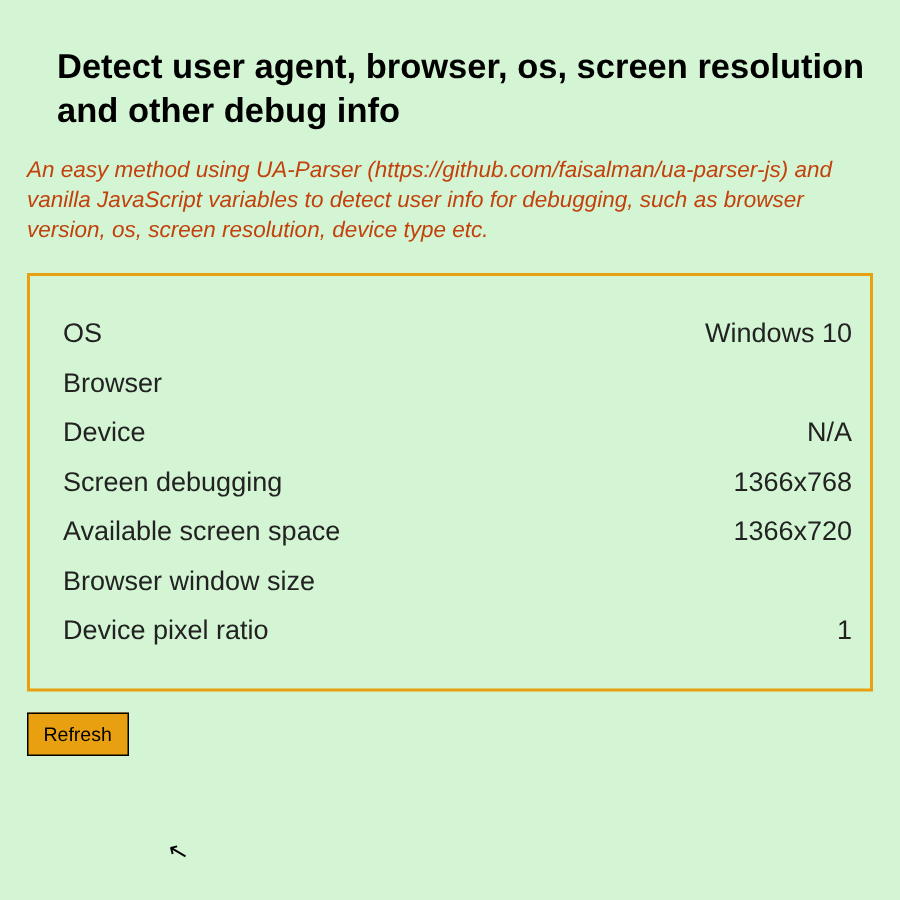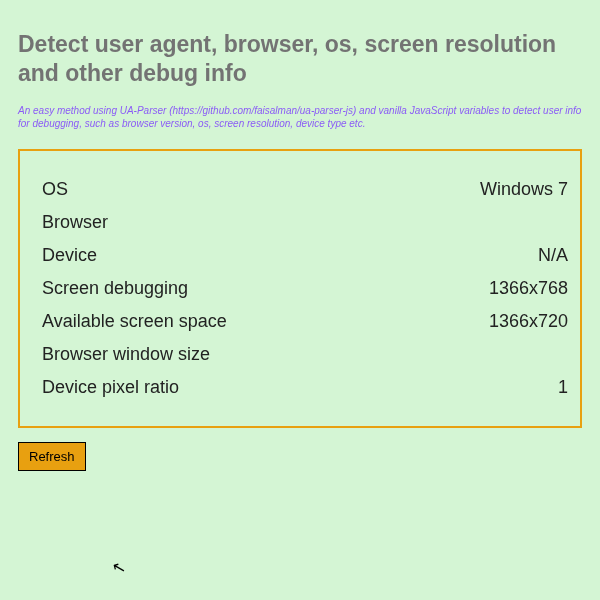--- a/index.html
+++ b/index.html
@@ -11,28 +11,29 @@
       width: 600px;
       height: 600px;
       background: #d4f5d4;
       font-family: Arial, Helvetica, sans-serif;
       padding: 30px 18px 18px 18px;
       overflow: hidden;
     }
     .title {
       font-size: 23px;
       font-weight: bold;
-      color: #737373;
+      color: #000000;
       line-height: 1.25;
       margin-bottom: 16px;
+      margin-left: 20px;
     }
     .subtitle {
-      font-size: 10px;
+      font-size: 15px;
       font-style: italic;
-      color: #8b5cf6;
+      color: #c2410c;
       line-height: 1.35;
       margin-bottom: 18px;
     }
     .info-box {
       border: 2px solid #e8a010;
       padding: 22px 12px 22px 22px;
       margin-bottom: 14px;
     }
     .info-row {
       display: flex;
@@ -71,21 +72,21 @@
 
 
 
 <h1 class="title">Detect user agent, browser, os, screen resolution and other debug info</h1>
 
 <p class="subtitle">An easy method using UA-Parser (https://github.com/faisalman/ua-parser-js) and vanilla JavaScript variables to detect user info for debugging, such as browser version, os, screen resolution, device type etc.</p>
 
 <div class="info-box">
   <div class="info-row">
     <span class="info-label">OS</span>
-    <span class="info-value">Windows 7</span>
+    <span class="info-value">Windows 10</span>
   </div>
   <div class="info-row">
     <span class="info-label">Browser</span>
   </div>
   <div class="info-row">
     <span class="info-label">Device</span>
     <span class="info-value">N/A</span>
   </div>
   <div class="info-row">
     <span class="info-label">Screen debugging</span>

